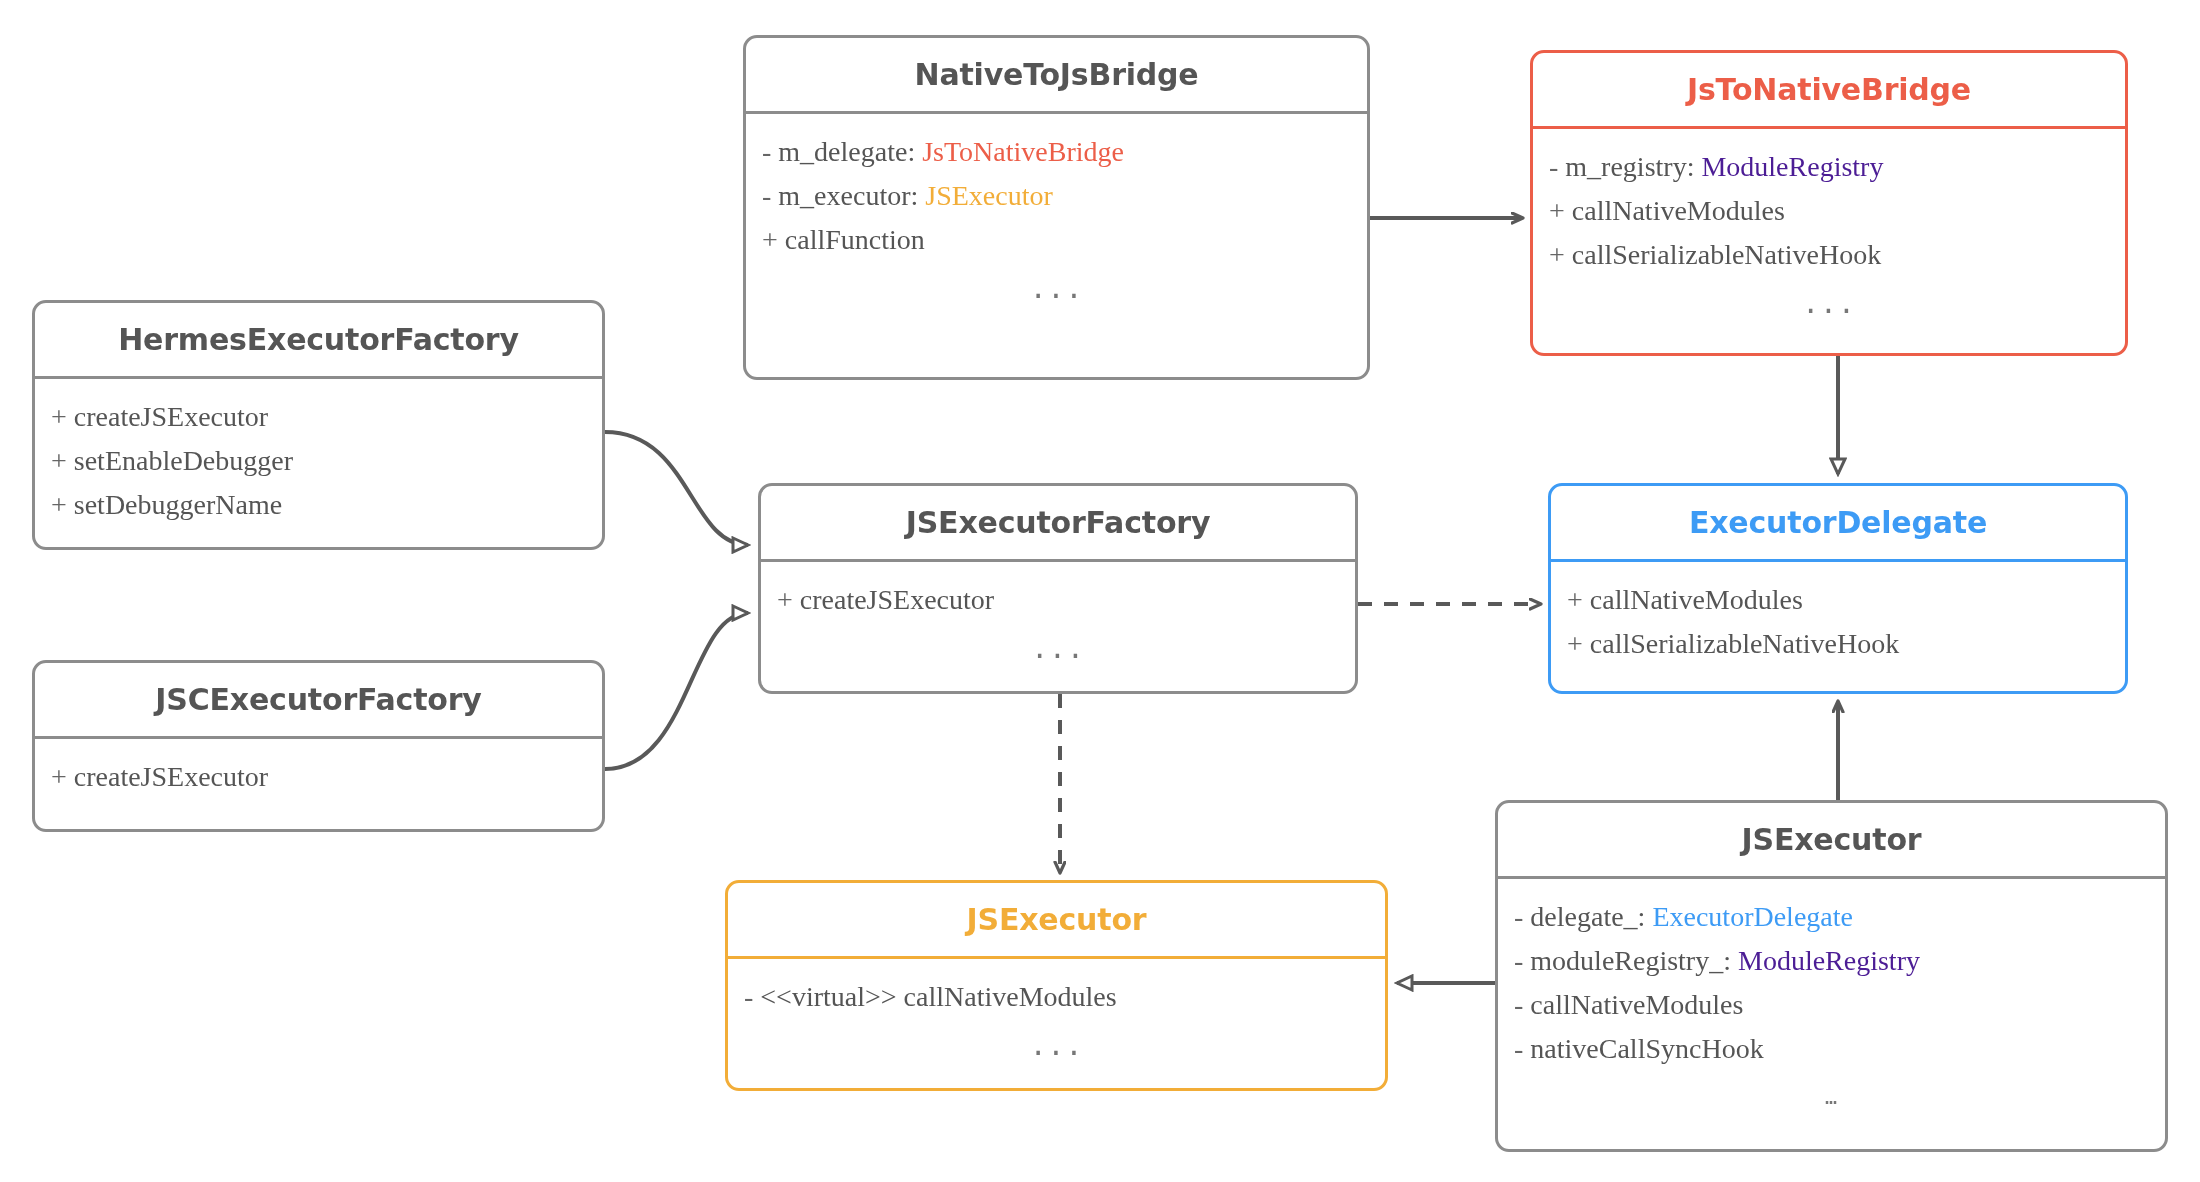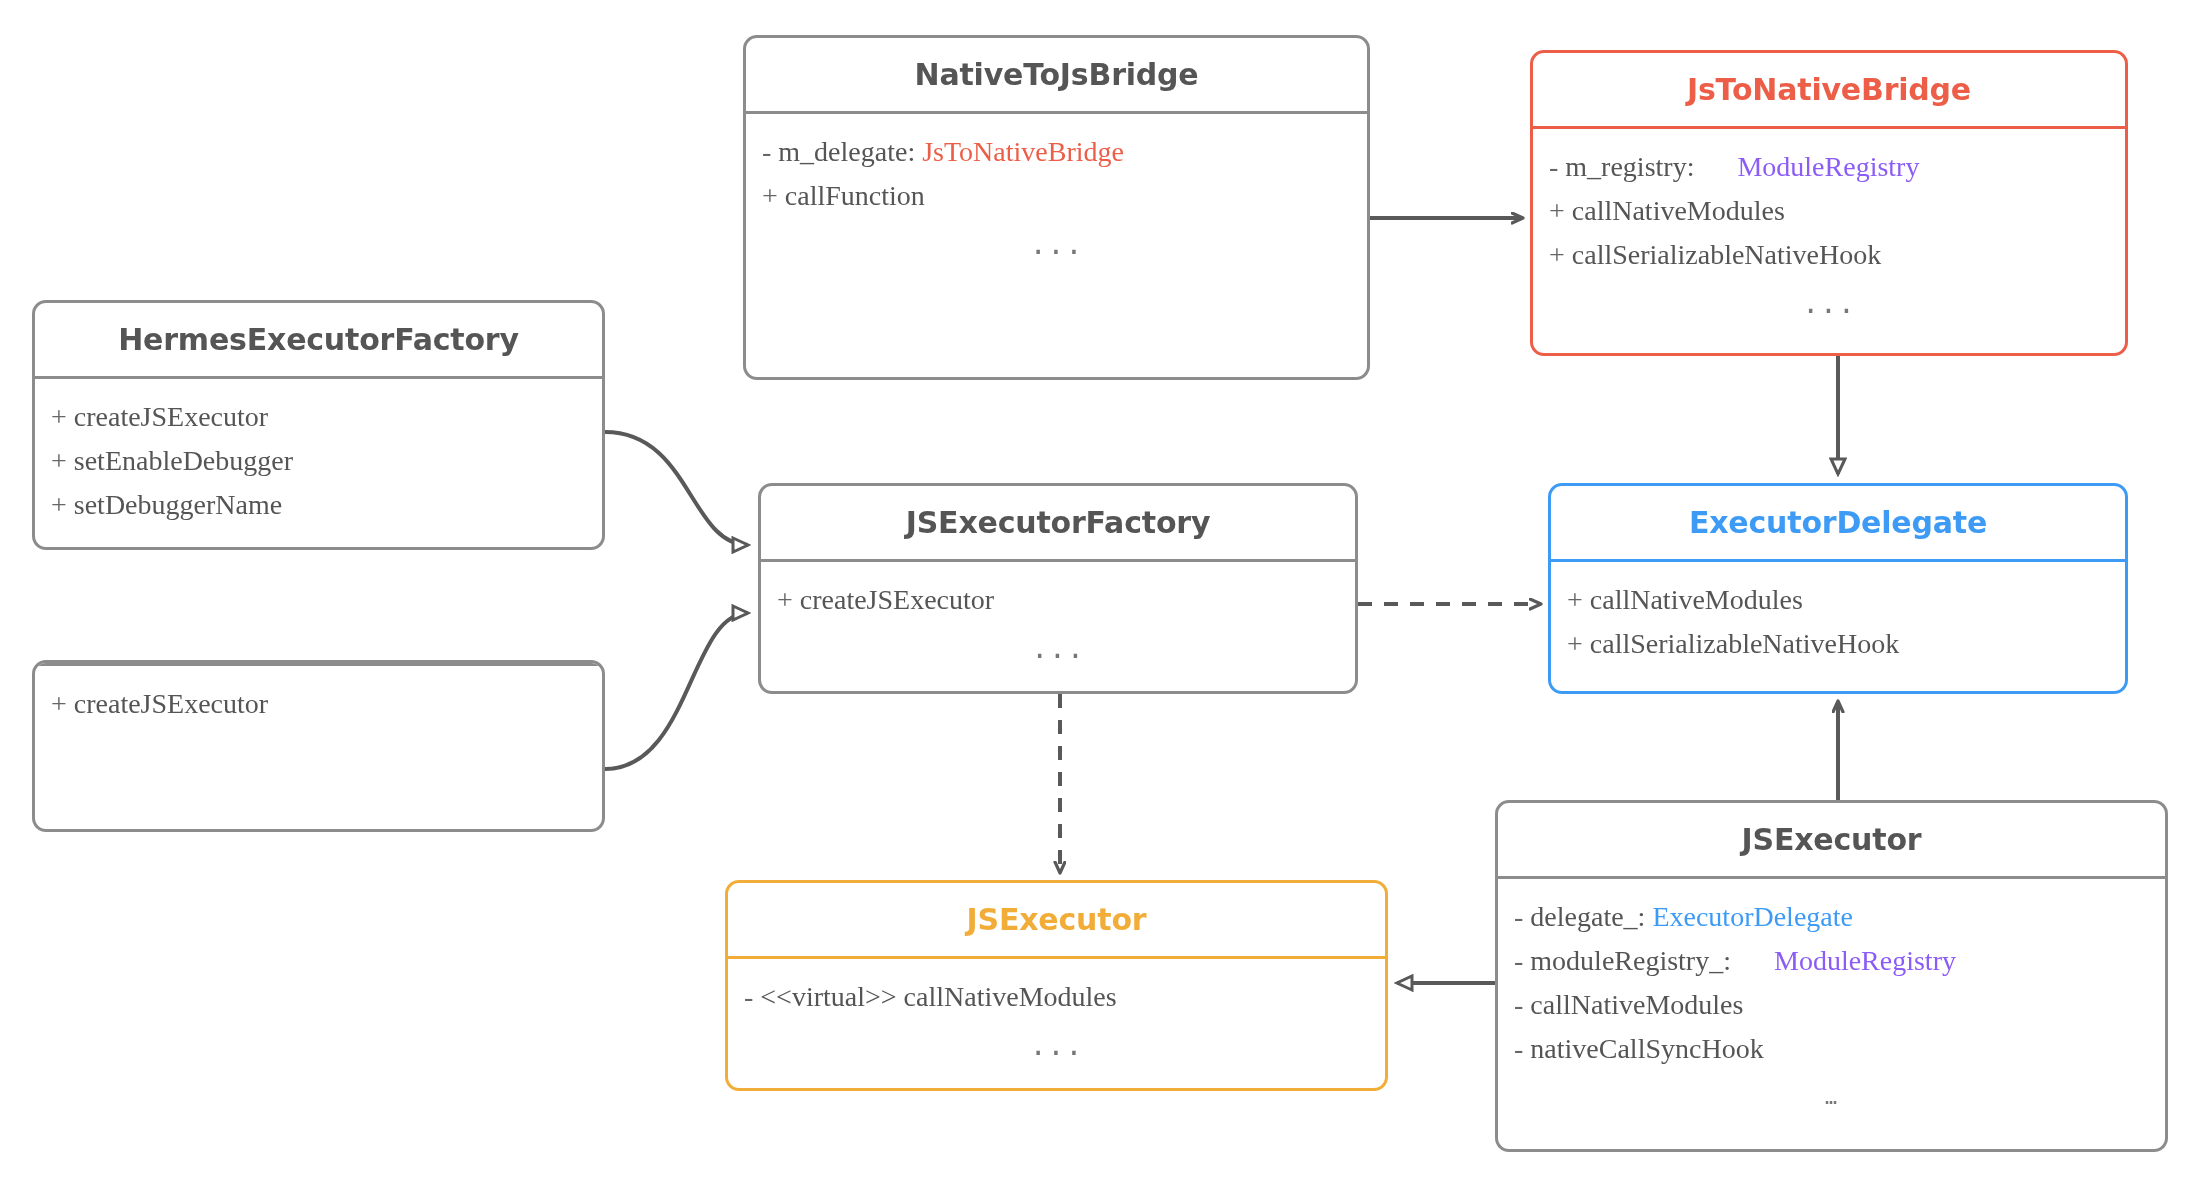--- a/index.html
+++ b/index.html
@@ -44,21 +44,21 @@
   .member{
     font-family:Liberation Serif, serif;
     font-size:28px;
     color:#555555;
     padding:5px 0 5px 16px;
     white-space:nowrap;
     line-height:1.22;
   }
   .member .vis{color:#666666;}
   .t-red{color:#ec5e48;}
-  .t-green{color:#8b5cf6;margin-left:36px;}
+  .t-green{color:#4c1d95;}
   .t-orange{color:#f2ad38;}
   .t-blue{color:#3d9bf5;}
 
   .ellipsis{
     text-align:center;
     font-family:"DejaVu Sans Mono",monospace;
     font-size:28px;
     color:#777777;
     padding:10px 0 6px 0;
     letter-spacing:1px;
@@ -121,20 +121,21 @@
     <g>
       <line x1="1838" y1="800" x2="1838" y2="702" stroke="#595959" stroke-width="4" marker-end="url(#openArrow)"></line>
     </g>
   </svg>
 
   <div class="umlbox" id="box-nativetojsbridge">
     <div class="cls-title">NativeToJsBridge</div>
     <div class="divider"></div>
     <div class="members">
       <div class="member"><span class="vis">-</span> <span>m_delegate:</span> <span class="t-red">JsToNativeBridge</span></div>
+      <div class="member"><span class="vis">-</span> <span>m_executor:</span> <span class="t-orange">JSExecutor</span></div>
       <div class="member"><span class="vis">+</span> <span>callFunction</span></div>
       <div class="ellipsis">...</div>
     </div>
   </div>
 
   <div class="umlbox red" id="box-jstonativebridge">
     <div class="cls-title">JsToNativeBridge</div>
     <div class="divider"></div>
     <div class="members">
       <div class="member"><span class="vis">-</span> <span>m_registry:</span> <span class="t-green">ModuleRegistry</span></div>
@@ -166,20 +167,21 @@
   <div class="umlbox blue" id="box-executordelegate">
     <div class="cls-title">ExecutorDelegate</div>
     <div class="divider"></div>
     <div class="members">
       <div class="member"><span class="vis">+</span> <span>callNativeModules</span></div>
       <div class="member"><span class="vis">+</span> <span>callSerializableNativeHook</span></div>
     </div>
   </div>
 
   <div class="umlbox" id="box-jscexecutorfactory">
+    <div class="cls-title">JSCExecutorFactory</div>
     <div class="divider"></div>
     <div class="members">
       <div class="member"><span class="vis">+</span> <span>createJSExecutor</span></div>
     </div>
   </div>
 
   <div class="umlbox orange" id="box-jsexecutor">
     <div class="cls-title">JSExecutor</div>
     <div class="divider"></div>
     <div class="members">

